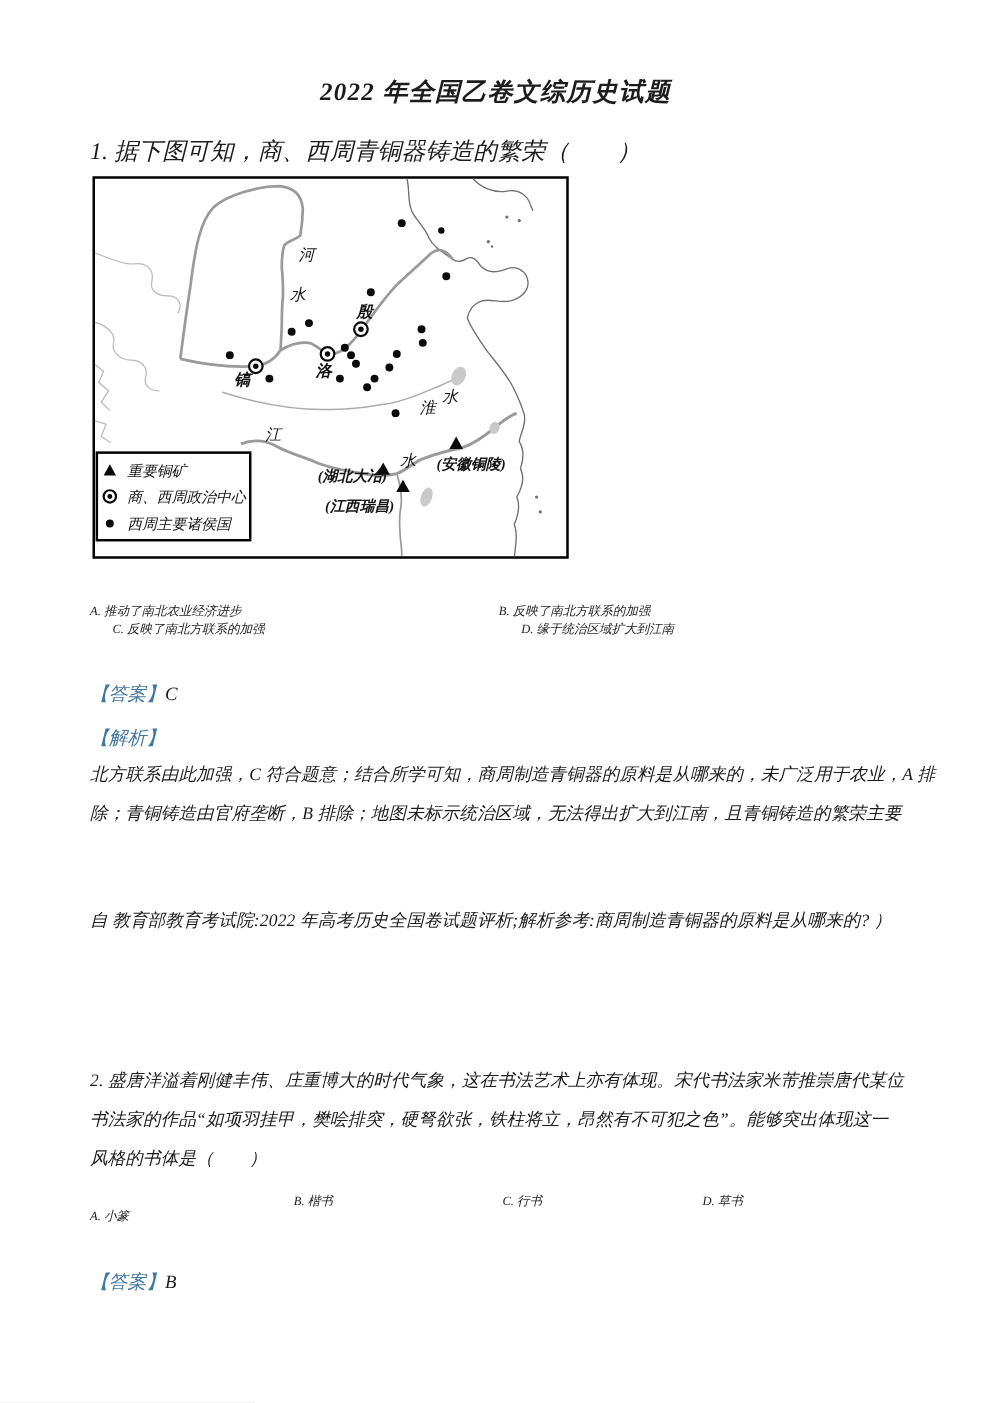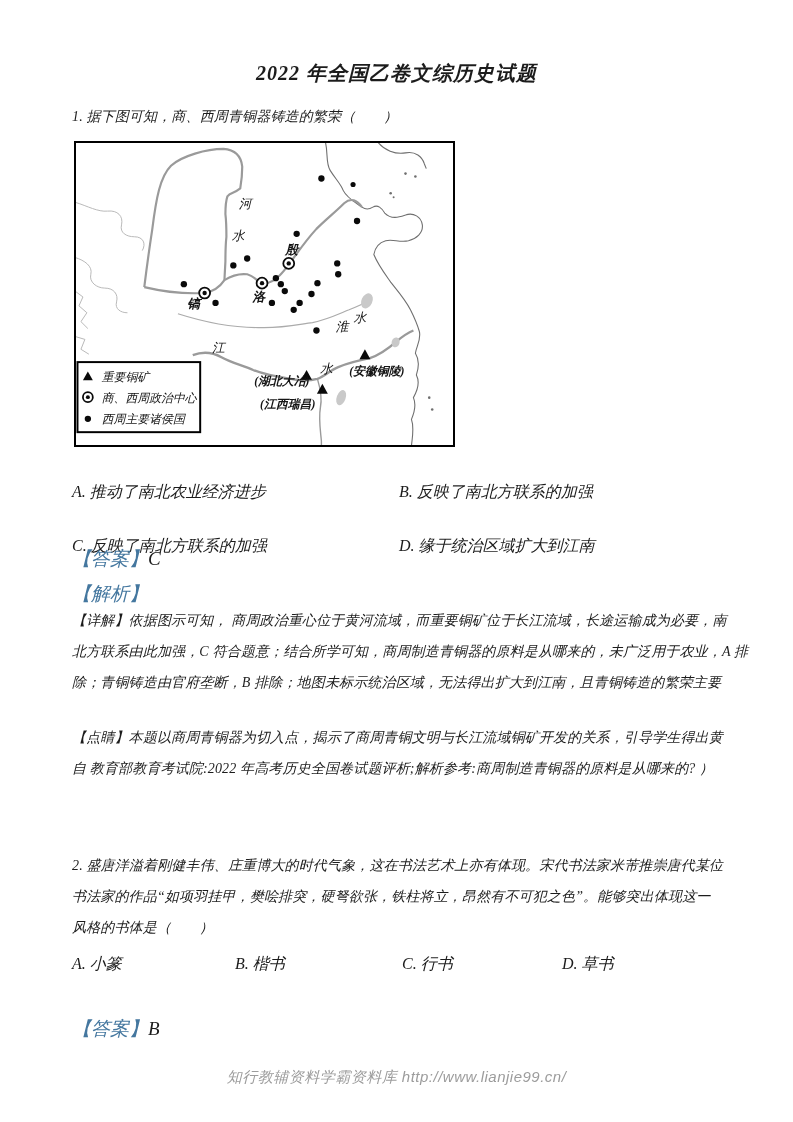--- a/index.html
+++ b/index.html
@@ -4,35 +4,35 @@
 <style>
   html,body{margin:0;padding:0;background:#e8e8e8;}
   .page{
     position:relative;width:793px;height:1122px;margin:0 auto;background:#ffffff;
     font-family:"Liberation Serif","DejaVu Serif",serif;color:#1c1c1c;overflow:hidden;font-style:italic;
   }
   .title{
     position:absolute;top:60px;left:0;width:793px;margin:0;text-align:center;
     font-size:20px;font-weight:bold;letter-spacing:1px;
   }
-  .stem{position:absolute;left:72px;top:108px;font-size:14px;white-space:nowrap;letter-spacing:.15px;}
+  .stem{position:absolute;left:72px;top:108px;font-size:19px;white-space:nowrap;letter-spacing:.15px;}
   .map-fig{
     position:absolute;left:74px;top:141px;width:381px;height:306px;margin:0;
     border:2.5px solid #000;box-sizing:border-box;background:#fff;
   }
   .map-fig svg{display:block;width:100%;height:100%;}
   .map-fig text{font-family:"Liberation Serif","DejaVu Serif",serif;fill:#141414;}
   .riverlbl{font-size:13px;}
   .caplbl{font-size:13px;font-weight:600;}
   .minelbl{font-size:12px;font-weight:600;}
   .leglbl{font-size:12px;}
-  .optrow{position:absolute;left:72px;width:660px;font-size:16px;}
+  .optrow{position:absolute;left:72px;width:660px;font-size:10px;}
   .optrow .col2{position:absolute;left:327px;top:0;}
   .q2opts span{position:absolute;top:0;white-space:nowrap;}
-  .ansline{position:absolute;left:72px;font-size:19px;white-space:nowrap;}
+  .ansline{position:absolute;left:72px;font-size:15px;white-space:nowrap;}
   .tag{color:#44779f;}
   .para{position:absolute;left:72px;width:684px;}
   .pline{white-space:nowrap;line-height:31px;font-size:14px;letter-spacing:.15px;}
   .footer{
     position:absolute;left:0;top:1068px;width:793px;text-align:center;
     font-family:"Liberation Sans","DejaVu Sans",sans-serif;font-size:15px;color:#9c9c9c;letter-spacing:.5px;
   }
 </style>
 </head>
 <body>
@@ -154,55 +154,52 @@
         <circle cx="12" cy="279.5" r="3.2" fill="#0a0a0a"></circle>
         <text class="leglbl" x="26" y="284">西周主要诸侯国</text>
       </g>
     </svg>
   </figure>
 
   <div class="optrow" style="top:482px;">
     <span>A. 推动了南北农业经济进步</span>
     <span class="col2">B. 反映了南北方联系的加强</span>
   </div>
-  <div class="optrow" style="top:536px;">
+  <div class="optrow" style="top:496px;margin-left:18px;">
     <span>C. 反映了南北方联系的加强</span>
     <span class="col2">D. 缘于统治区域扩大到江南</span>
   </div>
 
   <div class="ansline" style="top:546px;">
     <span class="tag">【答案】</span><span>C</span>
   </div>
   <div class="ansline" style="top:581px;">
     <span class="tag">【解析】</span>
   </div>
 
   <div class="para" style="top:605px;">
-    <div class="pline">【详解】依据图示可知， 商周政治重心位于黄河流域，而重要铜矿位于长江流域，长途运输成为必要，南</div>
     <div class="pline">北方联系由此加强，C 符合题意；结合所学可知，商周制造青铜器的原料是从哪来的，未广泛用于农业，A 排</div>
     <div class="pline">除；青铜铸造由官府垄断，B 排除；地图未标示统治区域，无法得出扩大到江南，且青铜铸造的繁荣主要</div>
   </div>
 
   <div class="para" style="top:722px;">
-    <div class="pline">【点睛】本题以商周青铜器为切入点，揭示了商周青铜文明与长江流域铜矿开发的关系，引导学生得出黄</div>
     <div class="pline">自 教育部教育考试院:2022 年高考历史全国卷试题评析;解析参考:商周制造青铜器的原料是从哪来的? ）</div>
   </div>
 
   <div class="para" style="top:850px;">
     <div class="pline">2. 盛唐洋溢着刚健丰伟、庄重博大的时代气象，这在书法艺术上亦有体现。宋代书法家米芾推崇唐代某位</div>
     <div class="pline">书法家的作品“如项羽挂甲，樊哙排突，硬弩欲张，铁柱将立，昂然有不可犯之色”。能够突出体现这一</div>
     <div class="pline">风格的书体是（　　）</div>
   </div>
 
   <div class="optrow q2opts" style="top:954px;">
-    <span style="left:0;">A. 小篆</span>
+    <span style="left:0;margin-top:12px;">A. 小篆</span>
     <span style="left:163px;">B. 楷书</span>
     <span style="left:330px;">C. 行书</span>
     <span style="left:490px;">D. 草书</span>
   </div>
 
   <div class="ansline" style="top:1016px;text-align:right;">
     <span class="tag">【答案】</span><span>B</span>
   </div>
 
-  <div class="footer">知行教辅资料学霸资料库 http://www.lianjie99.cn/</div>
 
 </div>
 
 </body></html>

